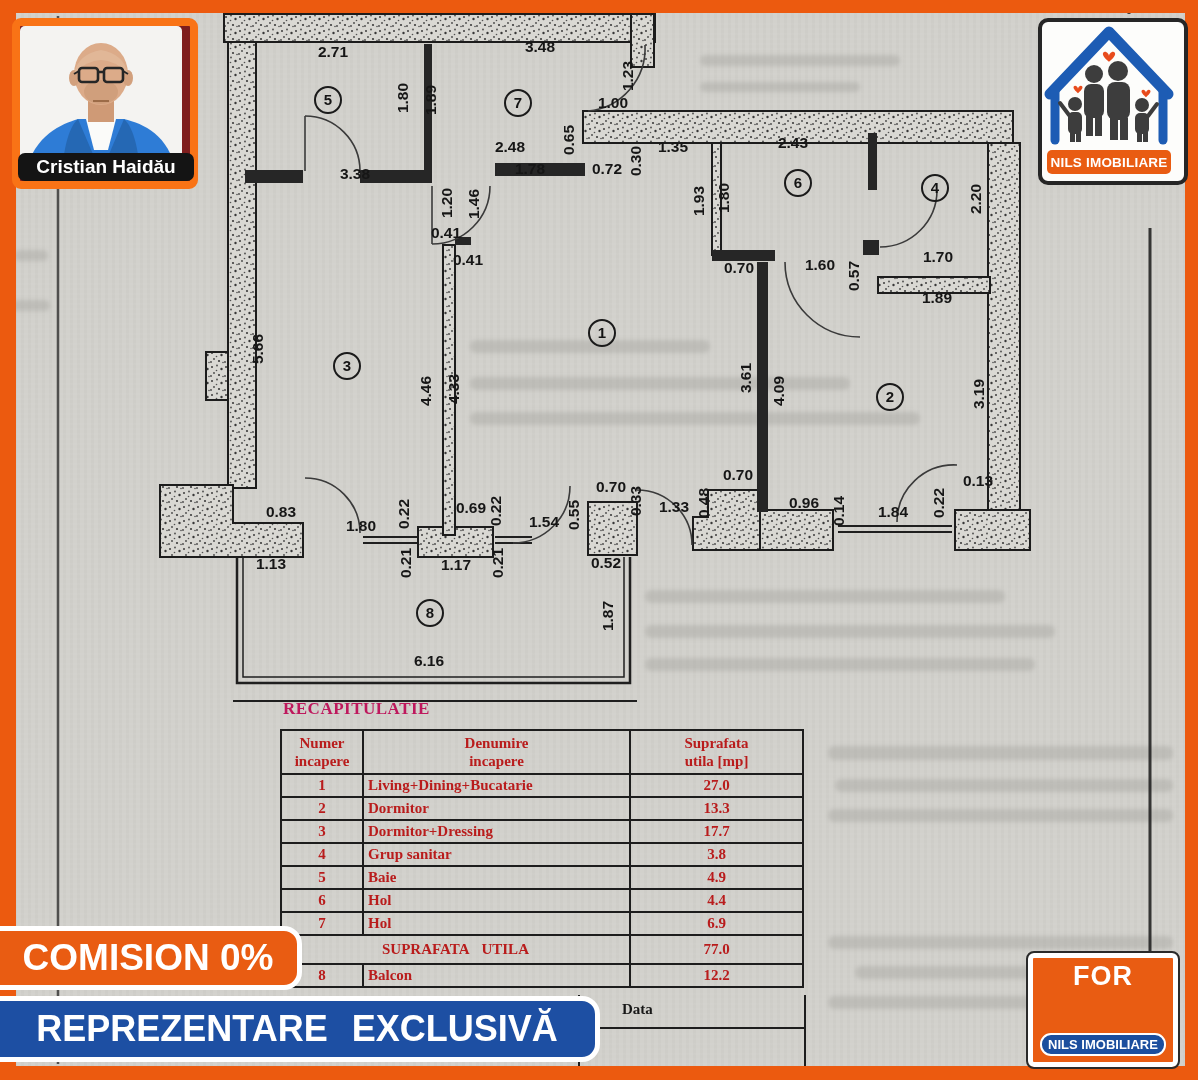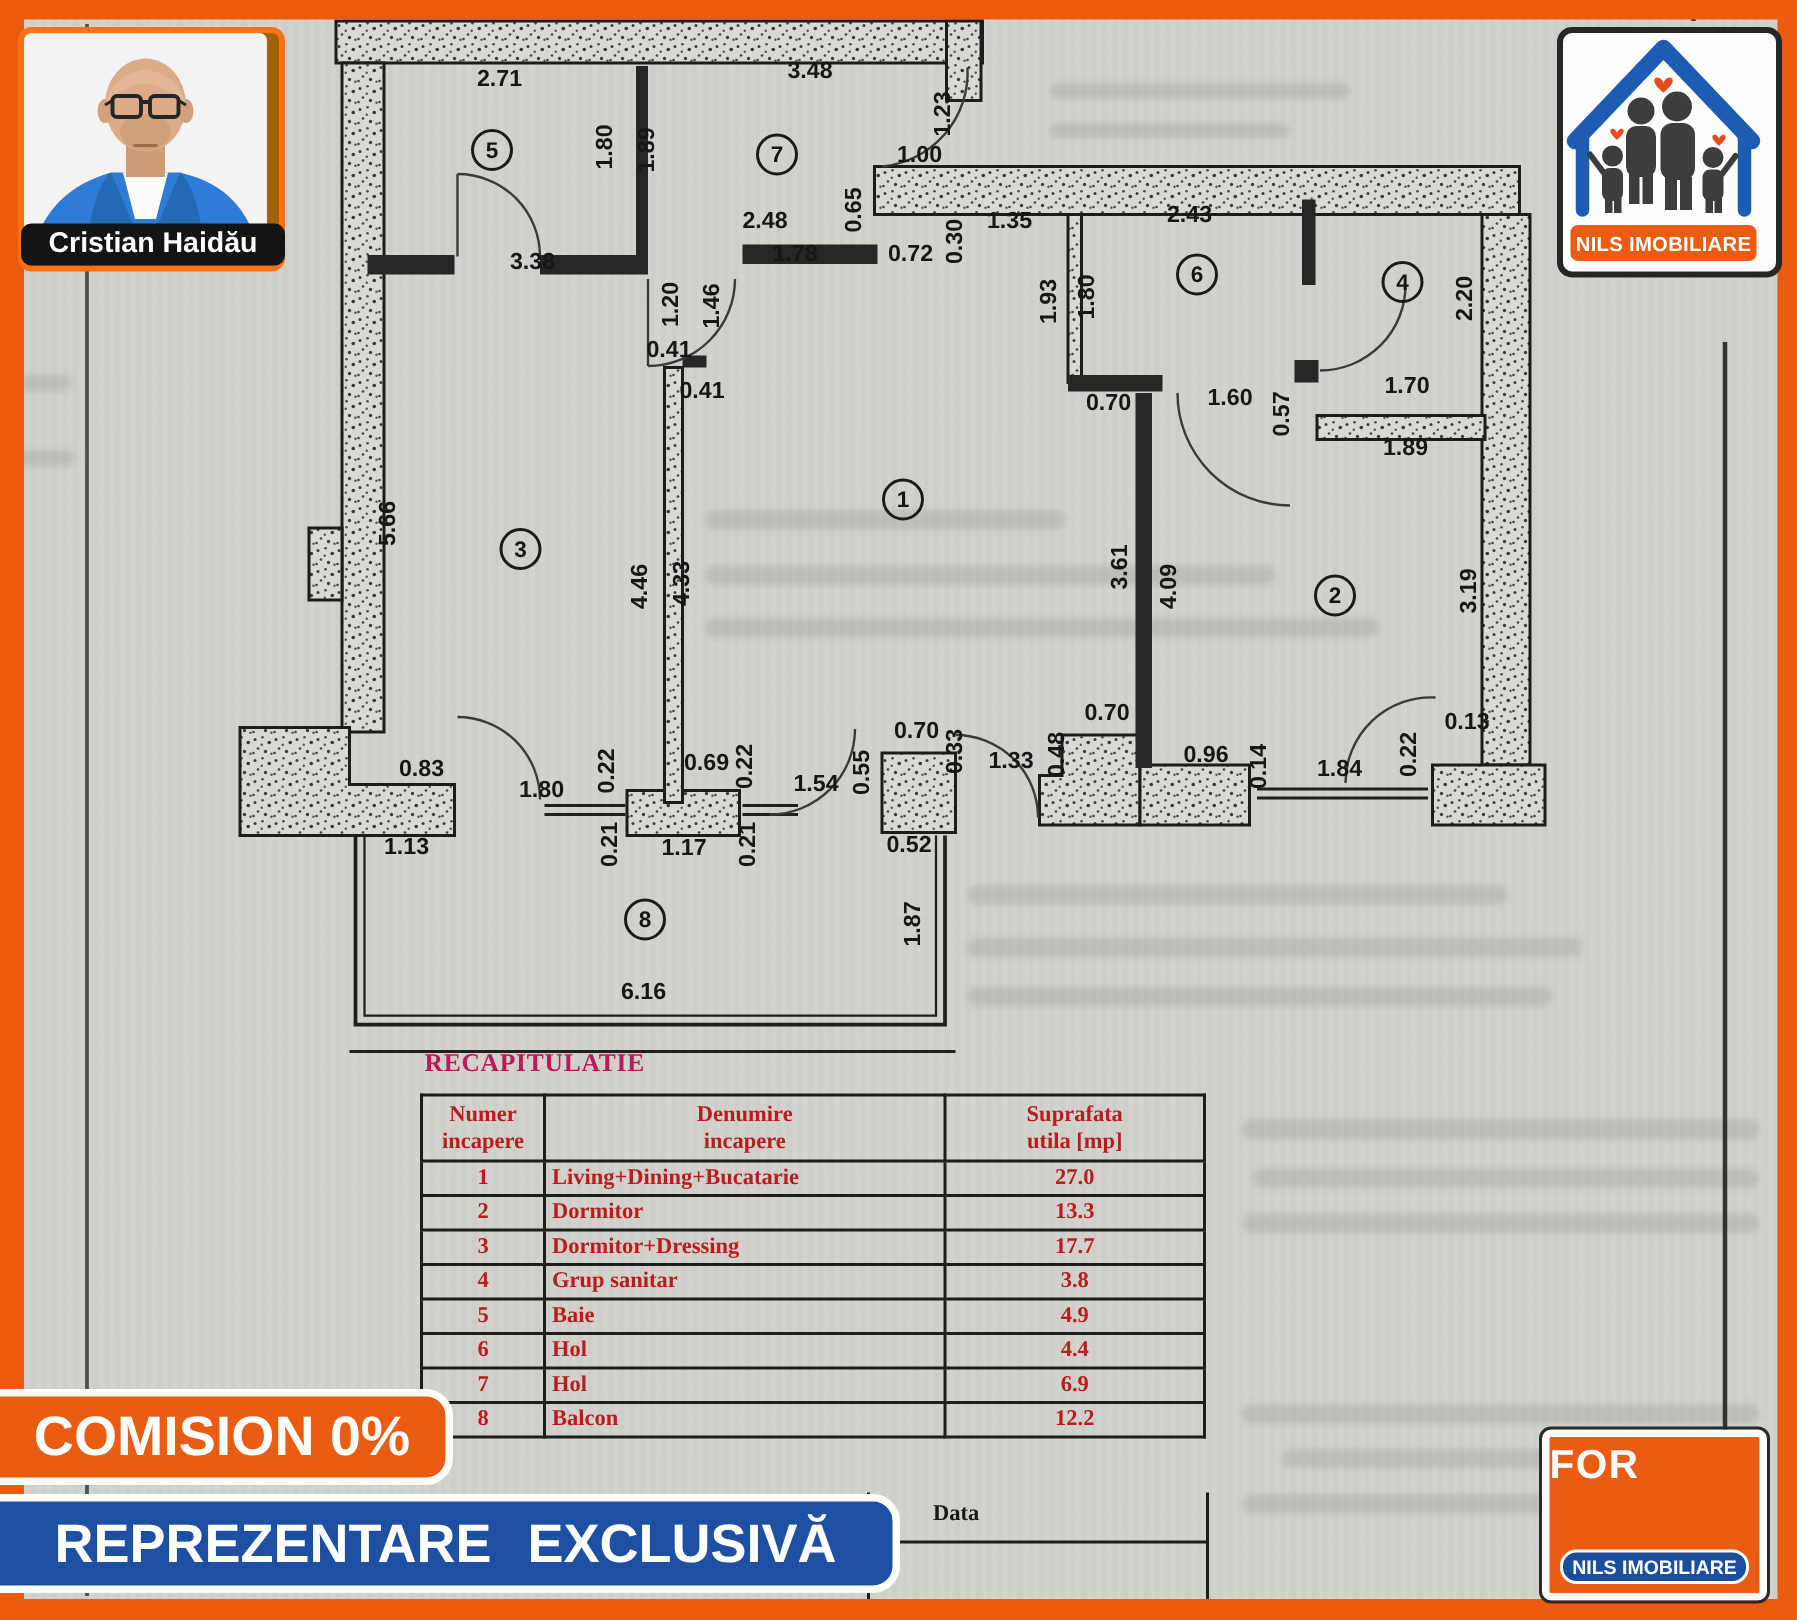--- a/index.html
+++ b/index.html
@@ -25,21 +25,21 @@
   td.c{text-align:center;} td.l{text-align:left;padding-left:7px;}
   tr.sumrow td, tr.totalrow td{height:27px;word-spacing:9px;}
   tr.totalrow td{border-bottom:6px double #1d1d1d;}
   .databox{position:absolute;left:578px;top:995px;width:224px;height:85px;z-index:9;
     border:2px solid #1d1d1d;border-top:none;color:#171717;}
   .databox .datarow{height:34px;border-bottom:2px solid #1d1d1d;
     font:bold 15px "Liberation Serif",serif;padding:6px 0 0 42px;box-sizing:border-box;}
 
   
   .photo-frame{position:absolute;left:12px;top:18px;width:170px;height:155px;z-index:60;
-    background:#a16207;border:4px solid #f97316;border-radius:9px;overflow:visible;}
+    background:#7f1d1d;border:8px solid #f97316;border-radius:9px;overflow:visible;}
   .photo-frame svg{border-radius:5px;display:block;}
   .name-plate{position:absolute;left:-2px;top:127px;width:176px;height:28px;
     background:#141414;border-radius:7px;color:#fff;display:flex;align-items:center;
     justify-content:center;font:bold 19px "Liberation Sans",sans-serif;}
 
   
   .logo-card{position:absolute;left:1038px;top:18px;width:142px;height:159px;z-index:60;
     background:#fdfdfb;border:4px solid #262626;border-radius:10px;}
   .logo-banner{position:absolute;left:5px;top:128px;width:124px;height:24px;
     background:#e95c12;border-radius:5px;color:#fff;display:flex;align-items:center;
@@ -49,21 +49,21 @@
   .banner{position:absolute;z-index:70;display:flex;align-items:center;justify-content:center;
     color:#fff;border:5px solid #fff;border-radius:18px;box-sizing:border-box;}
   .banner.orange{left:-20px;top:926px;width:322px;height:64px;background:#e95c12;
     font:bold 37px "Liberation Sans",sans-serif;padding-left:14px;}
   .banner.blue{left:-20px;top:996px;width:620px;height:66px;background:#1d4fa3;
     font:bold 36px "Liberation Sans",sans-serif;word-spacing:14px;padding-left:14px;}
 
   
   .sale-badge{position:absolute;left:1028px;top:953px;width:150px;height:114px;z-index:70;
     background:#e95c12;border:5px solid #fff;outline:2px solid #2a2a2a;border-radius:6px;
-    box-sizing:border-box;text-align:left;color:#fff;}
+    box-sizing:border-box;text-align:center;color:#fff;}
   .sale-top{display:block;font:bold 27px "Liberation Sans",sans-serif;margin-top:3px;letter-spacing:1px;}
   .sale-main{display:block;font:bold 45px/0.95 "Liberation Sans",sans-serif;letter-spacing:2px;}
   .sale-pill{position:absolute;left:7px;bottom:6px;width:126px;height:23px;background:#1b4e9e;
     border:2px solid #fff;border-radius:11px;box-sizing:border-box;display:flex;align-items:center;
     justify-content:center;font:bold 13px "Liberation Sans",sans-serif;}
 
   
   .frame{position:absolute;background:#ec5a0f;z-index:50;}
   .frame.t{left:0;top:0;width:1198px;height:13px;}
   .frame.b{left:0;top:1066px;width:1198px;height:14px;}
@@ -299,20 +299,24 @@
         <tr>
           <td class="c">6</td>
           <td class="l">Hol</td>
           <td class="c">4.4</td>
         </tr>
         <tr>
           <td class="c">7</td>
           <td class="l">Hol</td>
           <td class="c">6.9</td>
         </tr>
+        <tr class="sumrow">
+          <td colspan="2" class="c">SUPRAFATA UTILA</td>
+          <td class="c">77.0</td>
+        </tr>
         <tr>
           <td class="c">8</td>
           <td class="l">Balcon</td>
           <td class="c">12.2</td>
         </tr>
       </tbody>
   </table>
   <div class="databox">
     <div class="datarow">Data</div>
   </div>

